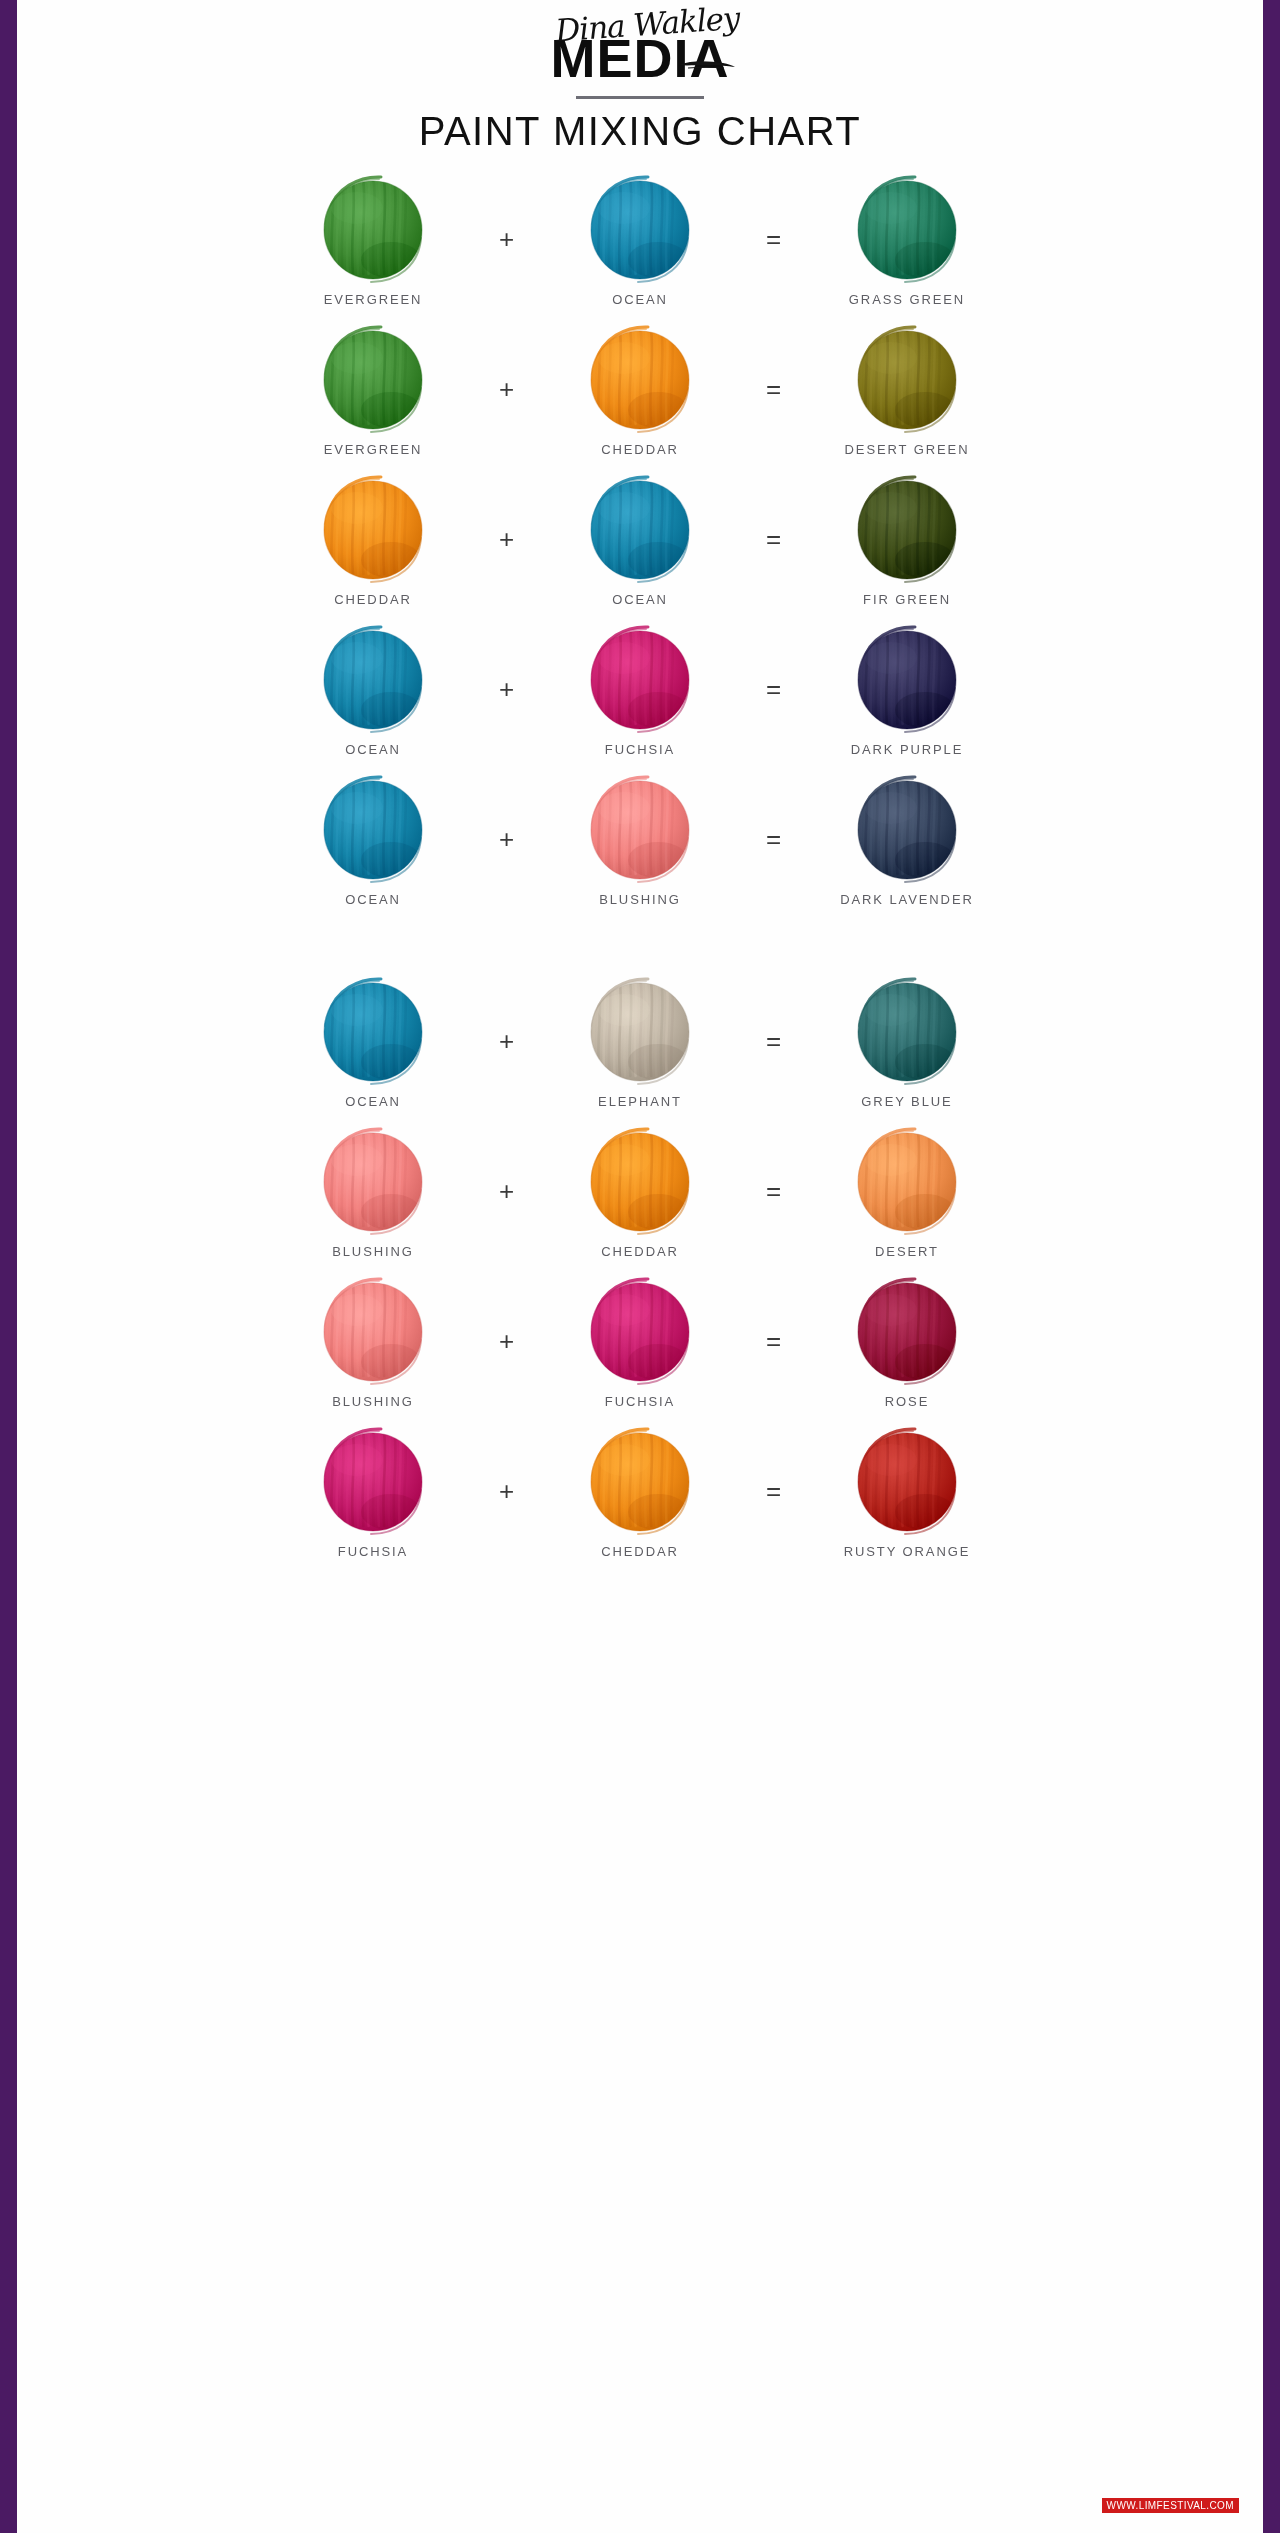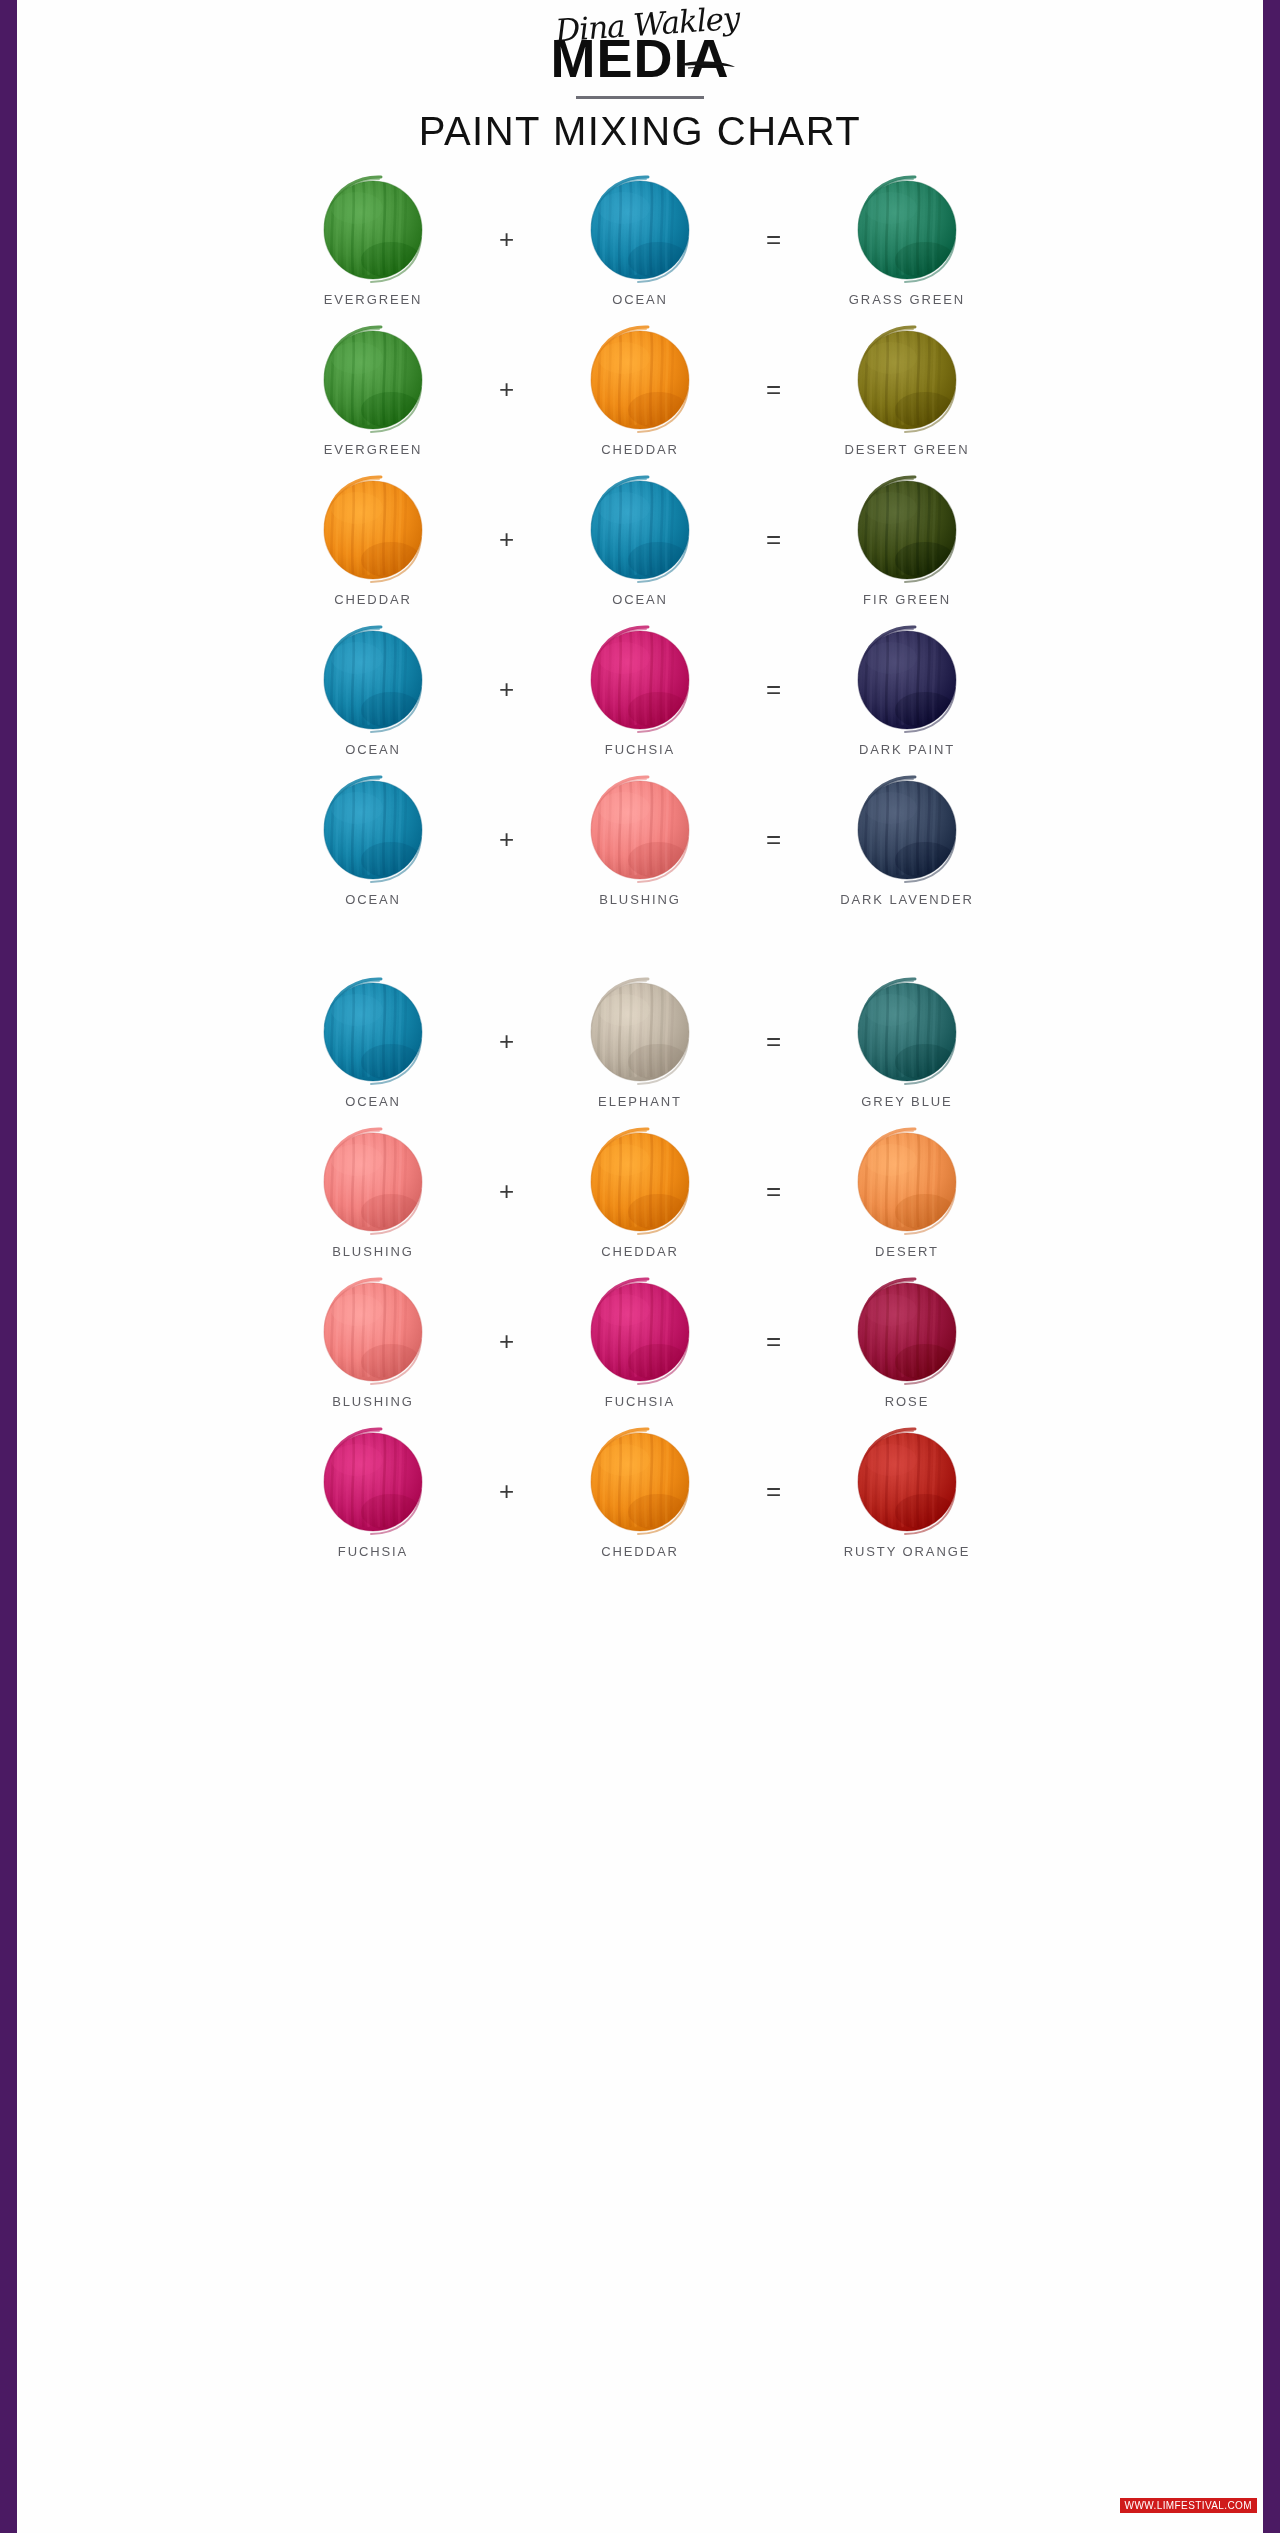--- a/index.html
+++ b/index.html
@@ -139,21 +139,21 @@
     letter-spacing: 1.9px;
     color: #5d5d63;
     text-align: center;
     white-space: nowrap;
     font-family: "Liberation Sans", sans-serif;
   }
 
   
   .watermark {
     position: absolute;
-    right: 6px;
+    right: 24px;
     bottom: 20px;
     background: #cf1a1a;
     color: #ffffff;
     font-size: 10px;
     letter-spacing: 0.4px;
     padding: 2px 5px;
     font-family: "Liberation Sans", sans-serif;
     white-space: nowrap;
   }
 </style>
@@ -687,21 +687,21 @@
                   <path d="M78.4 14 C81.4 42, 75.4 72, 78.4 106" stroke="#4f4c77" stroke-width="2.6" fill="none" opacity="0.10" stroke-linecap="round"></path>
                   <path d="M83.6 14 C86.6 42, 80.6 72, 83.6 106" stroke="#00001b" stroke-width="2.6" fill="none" opacity="0.17" stroke-linecap="round"></path>
                   <path d="M88.8 14 C91.8 42, 85.8 72, 88.8 106" stroke="#4f4c77" stroke-width="2.6" fill="none" opacity="0.24" stroke-linecap="round"></path>
                   <path d="M94.0 14 C97.0 42, 91.0 72, 94.0 106" stroke="#00001b" stroke-width="2.6" fill="none" opacity="0.10" stroke-linecap="round"></path>
                   <ellipse cx="46" cy="40" rx="26" ry="16" fill="#4f4c77" opacity="0.22"></ellipse>
                   <ellipse cx="80" cy="92" rx="30" ry="18" fill="#00001b" opacity="0.20"></ellipse>
                 </g>
                 <circle cx="62" cy="62" r="49" fill="none" stroke="#0b0833" stroke-width="1.2" opacity="0.35"></circle>
               </svg>
             </div>
-            <div class="swatch-label">DARK PAINT</div>
+            <div class="swatch-label">DARK PURPLE</div>
           </div>
         </div>
         <div class="mix-row">
           <div class="cell">
             <div class="swatch">
               <svg viewBox="0 0 124 124" role="img" aria-label="OCEAN">
                 <defs>
                   <clipPath id="clipsw12">
                     <circle cx="62" cy="62" r="49"></circle>
                   </clipPath>

